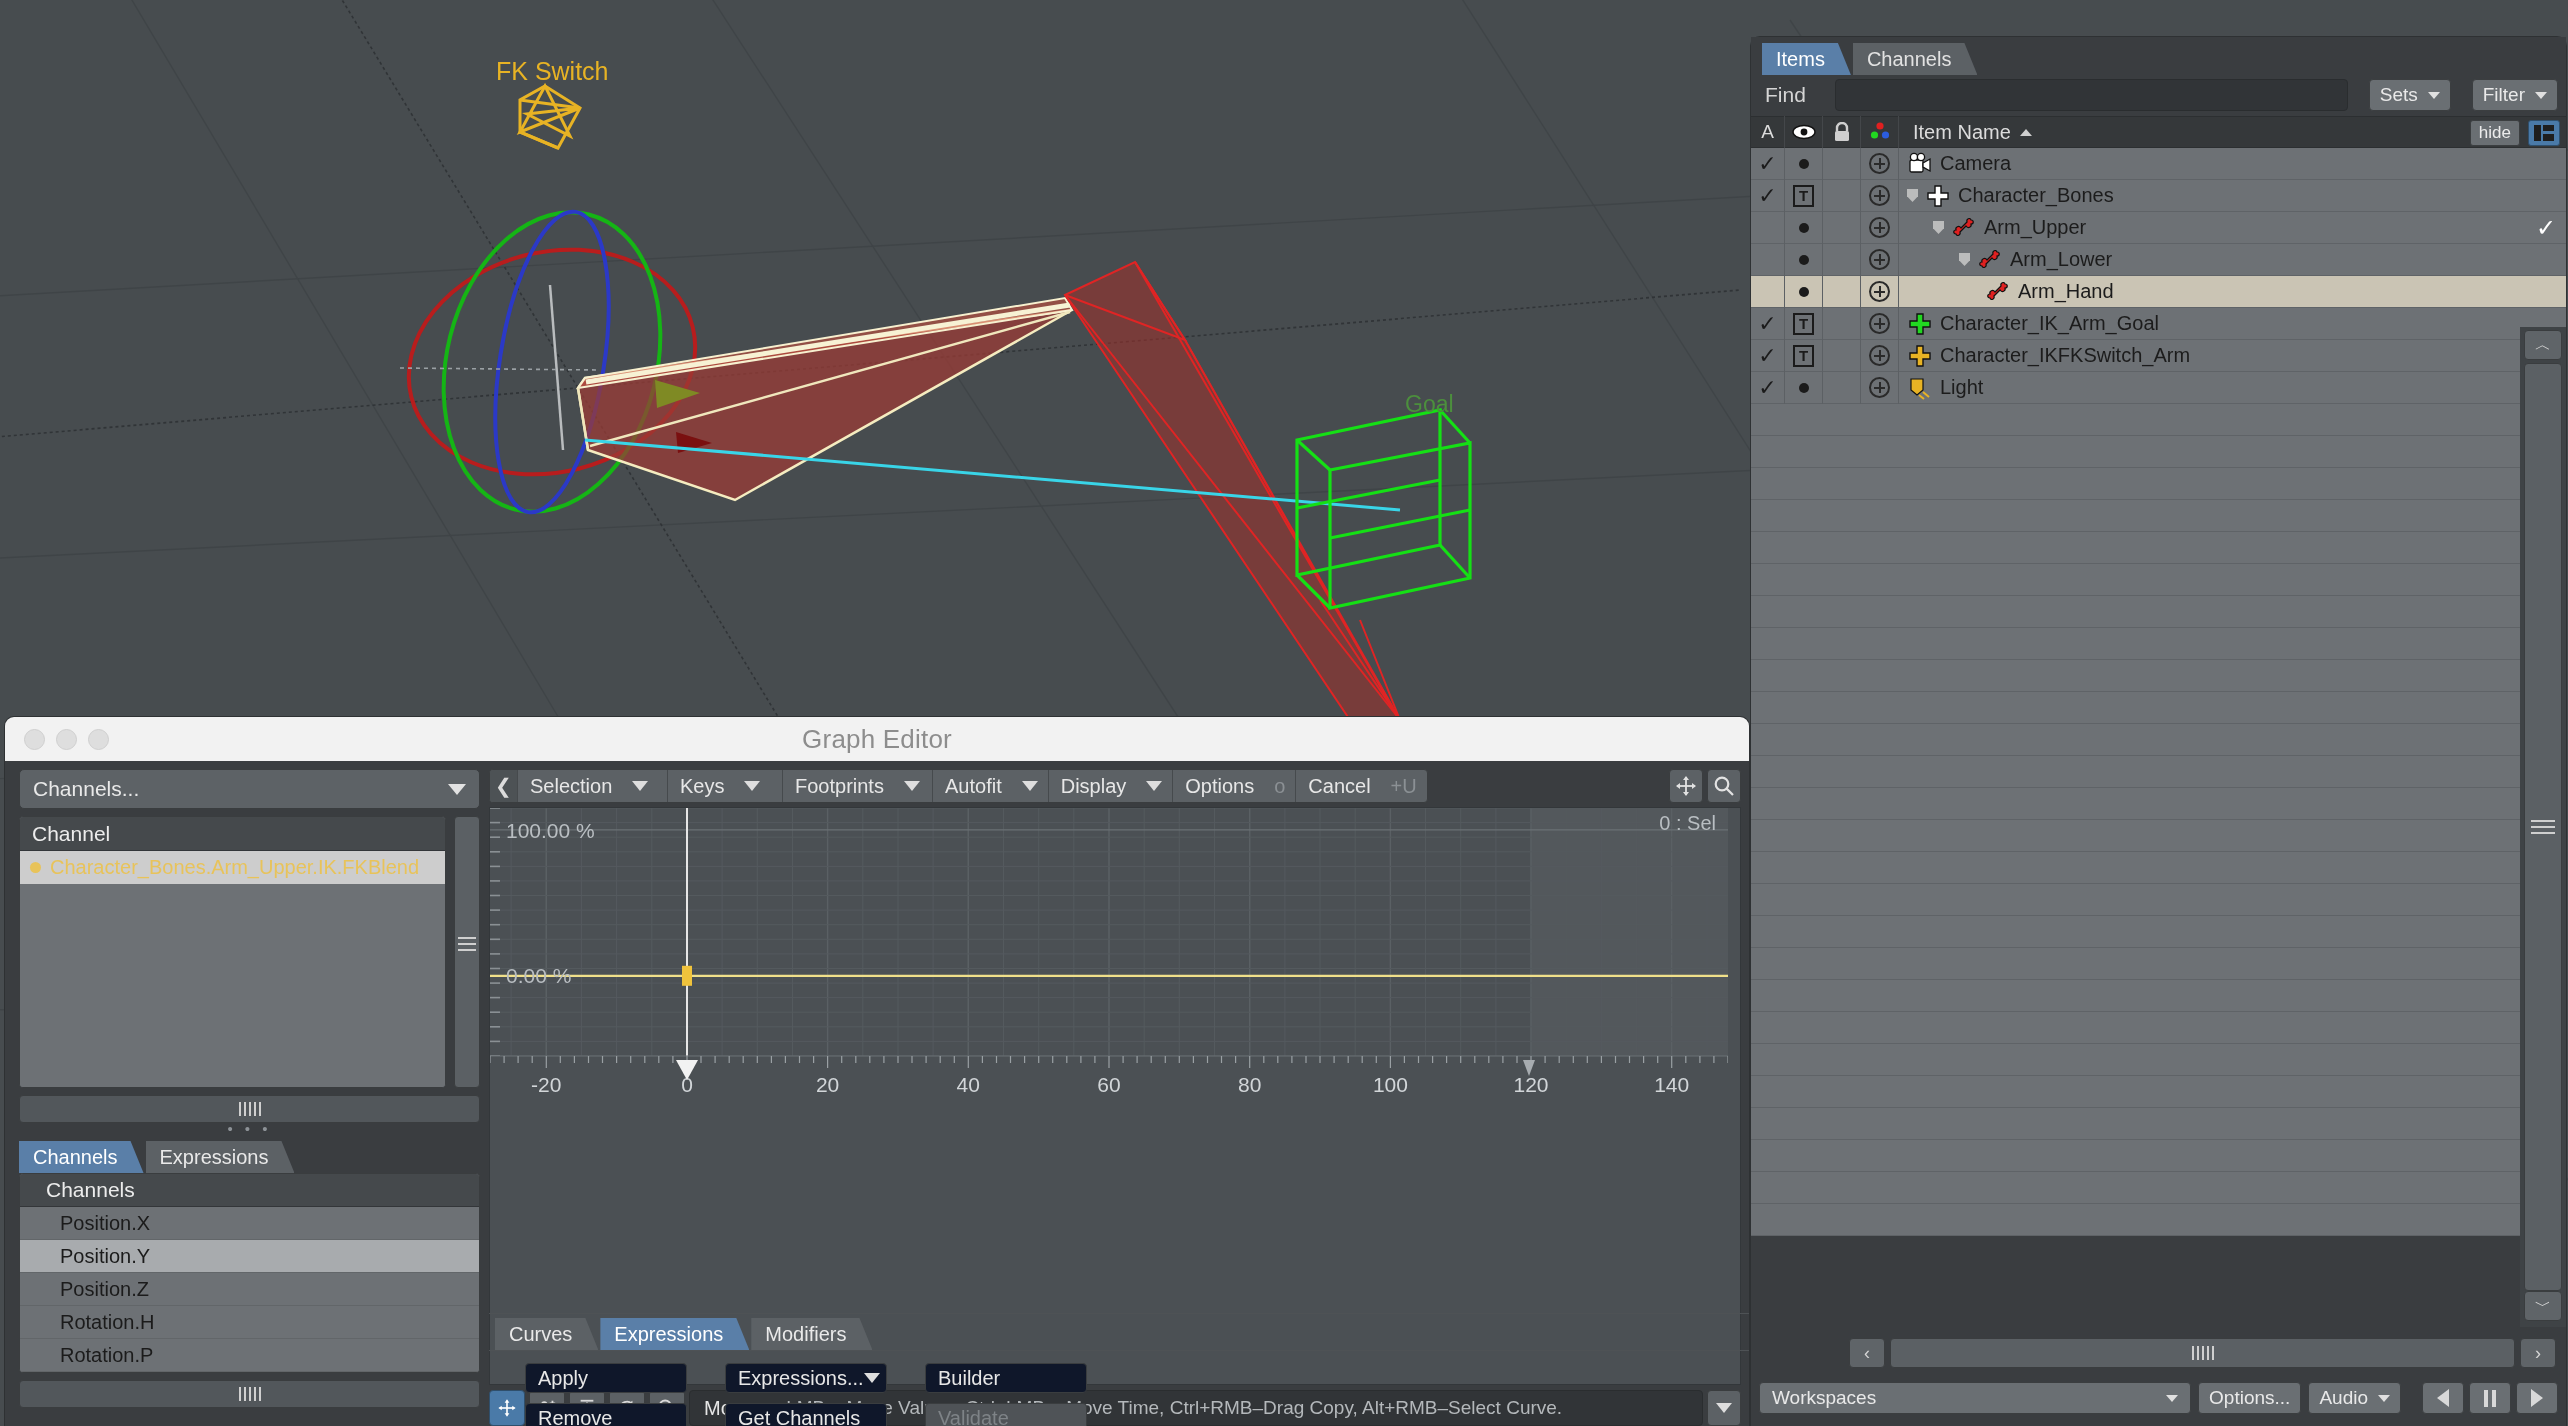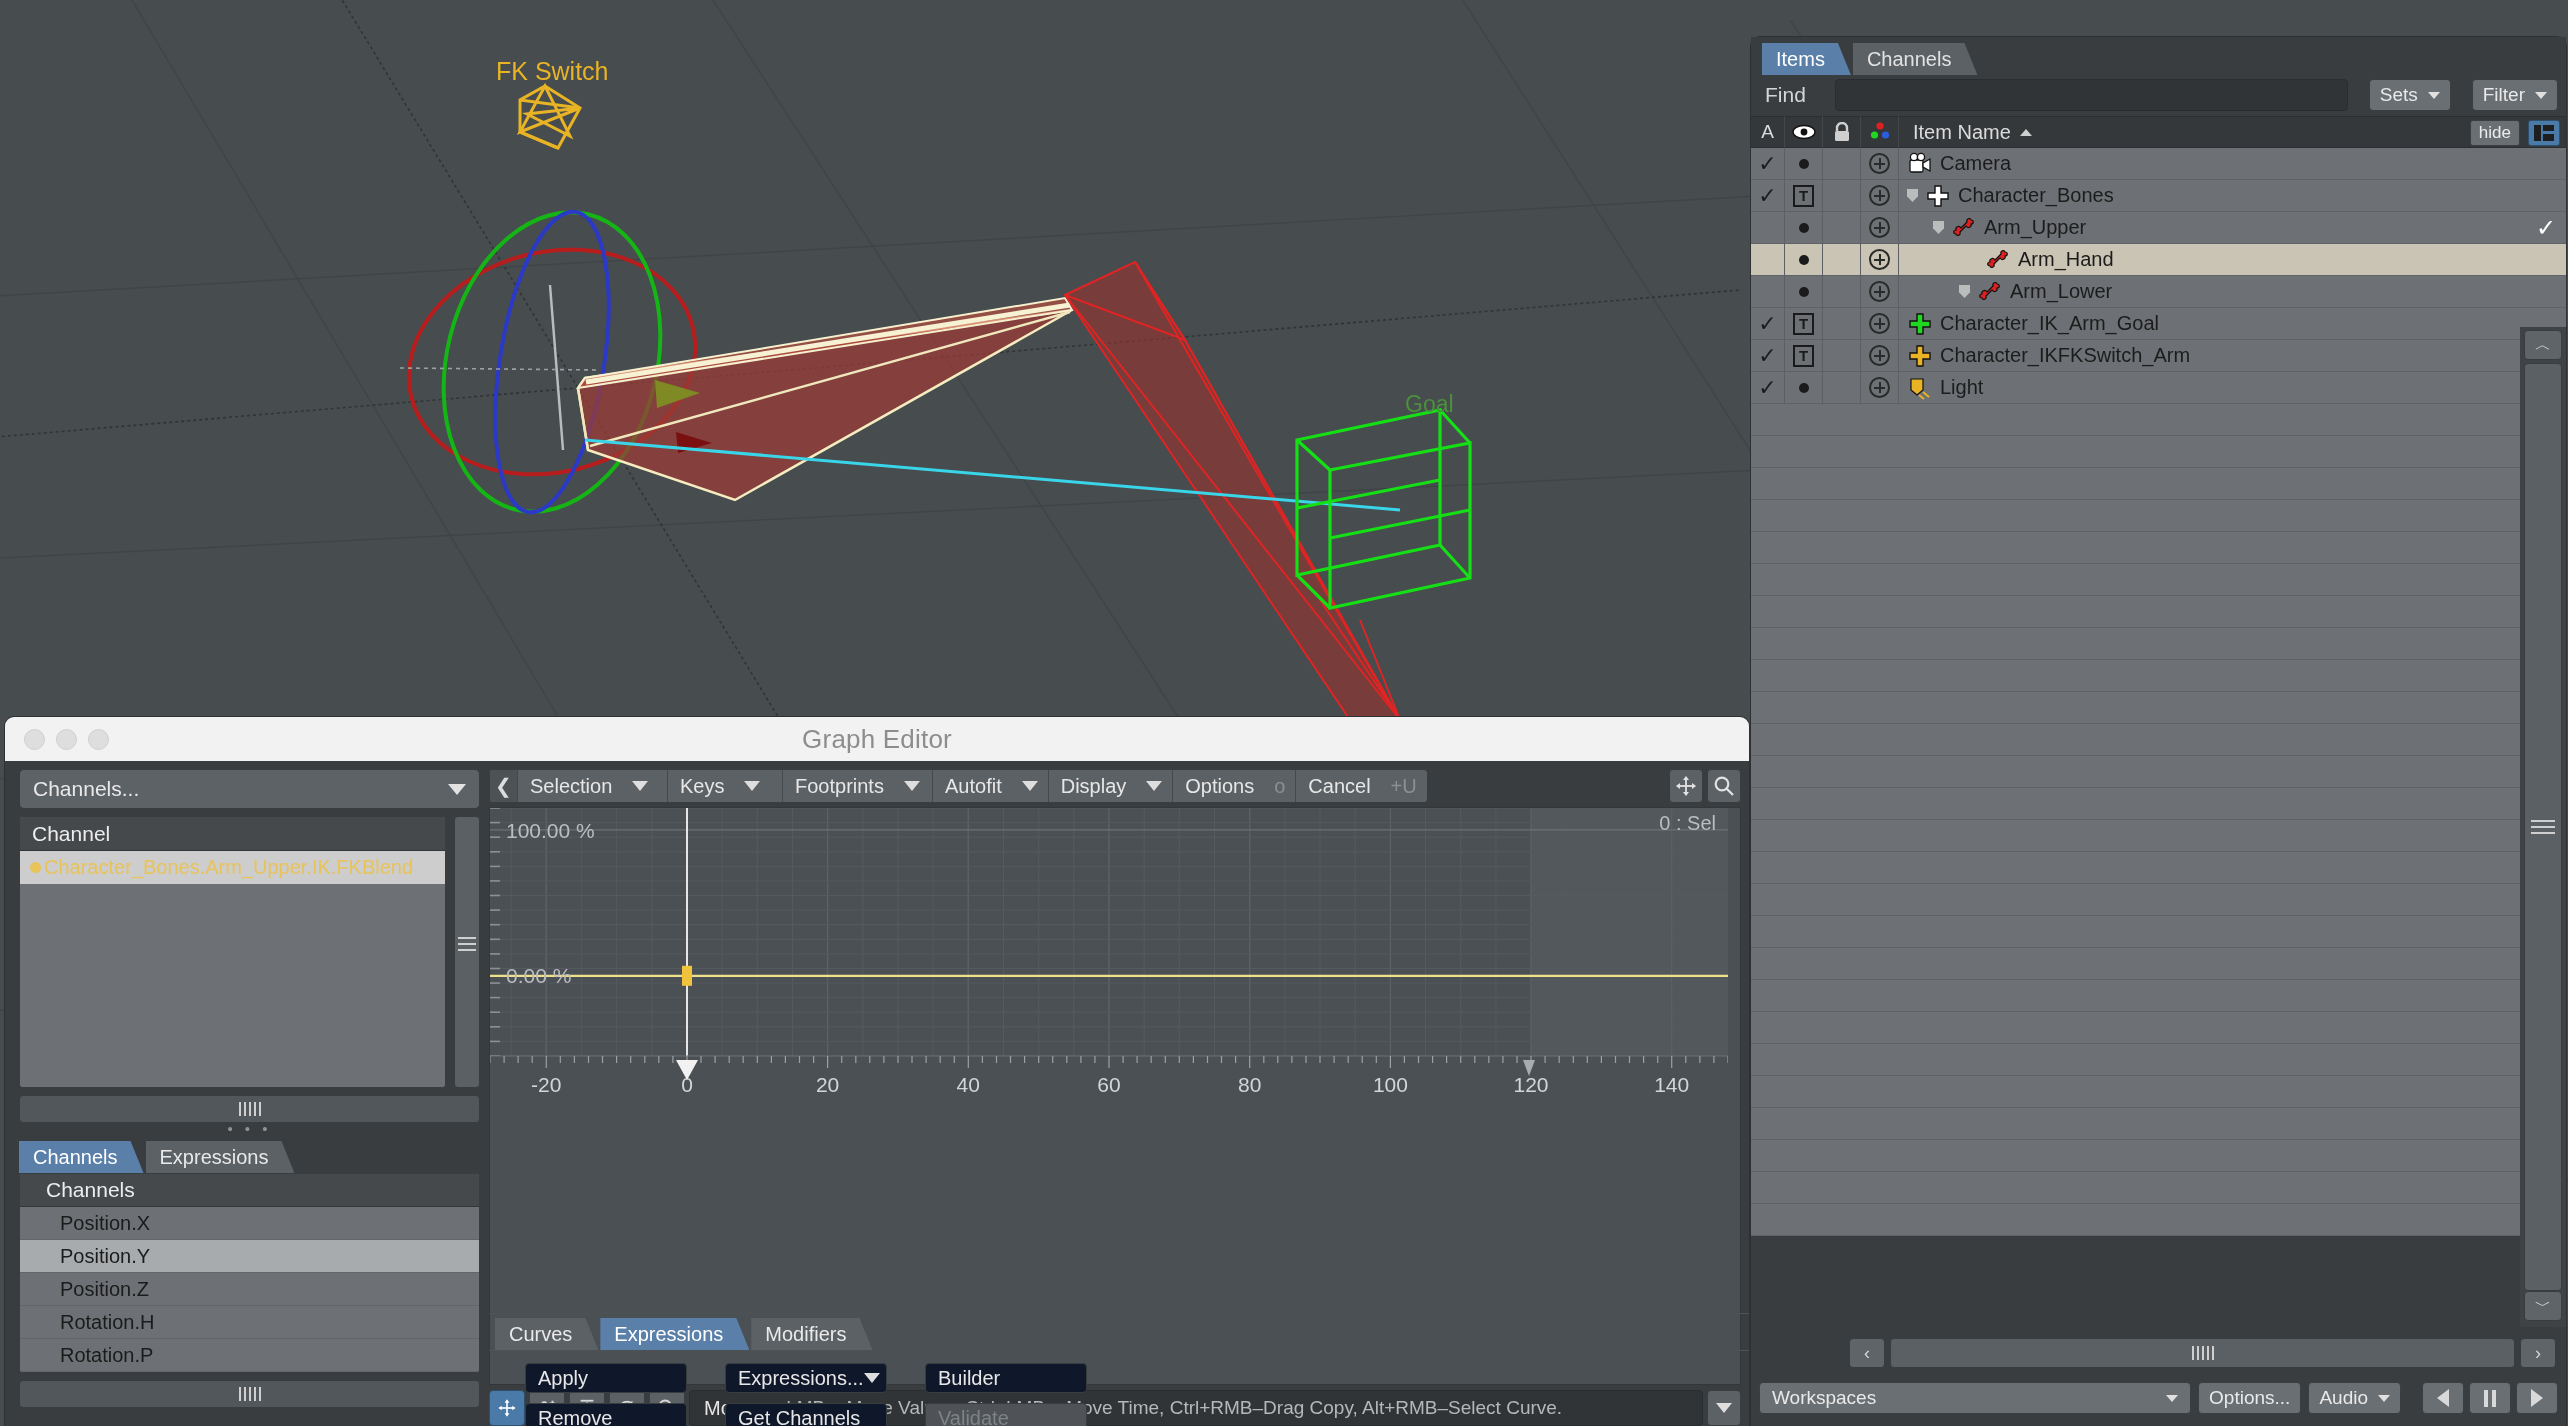--- a/index.html
+++ b/index.html
@@ -116,21 +116,21 @@
   .ge-left{width:484px; padding:8px 9px 0 14px; display:flex; flex-direction:column;}
   .sel-box{
     height:40px;background:#5d6266;border:1px solid #3a3d3f;border-radius:5px;
     display:flex;align-items:center;justify-content:space-between;padding:0 13px;
     font-size:21px;color:#e9e9e9;
   }
   .chv{width:0;height:0;border-left:9px solid transparent;border-right:9px solid transparent;border-top:11px solid #e2e2e2;}
   .chan-wrap{display:flex;gap:8px;margin-top:7px;}
   .chan-list{flex:1;background:#6d7175;border:1px solid #3a3d3f;border-radius:4px;height:272px;overflow:hidden;}
   .chan-hdr{height:34px;background:#45494c;display:flex;align-items:center;padding-left:12px;font-size:21px;color:#ececec;border-bottom:1px solid #333639;}
-  .chan-item{height:33px;display:flex;align-items:center;gap:3px;padding-left:10px;font-size:20px;background:#cdcdcd;color:#e8c35a;}
+  .chan-item{height:33px;display:flex;align-items:center;gap:9px;padding-left:10px;font-size:20px;background:#cdcdcd;color:#e8c35a;}
   .chan-item .cdot{width:11px;height:11px;border-radius:50%;background:#e8c35a;}
   .mini-scroll{width:26px;background:#5b6064;border:1px solid #3a3d3f;border-radius:4px;height:272px;position:relative;}
   .mini-grip{position:absolute;top:47%;left:50%;transform:translate(-50%,-50%);width:18px;}
   .mini-grip div{height:2px;background:#cfcfcf;margin:4px 0;}
   .hbar{height:28px;background:#52575b;border:1px solid #3a3d3f;border-radius:4px;margin-top:7px;display:flex;align-items:center;justify-content:center;}
   .dots3{text-align:center;color:#8d9297;font-size:15px;letter-spacing:4px;line-height:12px;height:16px;}
 
   .tabrow2{display:flex;margin-top:2px;}
   .tab2{position:relative;height:32px;padding:0 26px 0 14px;display:flex;align-items:center;
     font-size:20px;color:#e9e9e9;background:#5c6165;margin-right:2px;
@@ -356,51 +356,51 @@
           </div>
           <div class="nm" style="padding-left: 34px;">
             <span class="disc"></span>
             <svg width="26" height="24" viewBox="0 0 26 24">
               <path d="M5 18 C2 18 2 14 5 14 C4 11 8 9 10 12 L16 6 C15 3 19 1 20 4 C23 4 23 8 20 8 C21 11 17 13 15 10 L9 16 C10 19 6 21 5 18 Z" fill="#e02020" stroke="#111" stroke-width="1.2"></path>
             </svg>
             <span>Arm_Upper</span>
           </div>
           <span class="rowcheck">✓</span>
         </div>
-        <div class="irow sel">
-          <div class="cell a"></div>
-          <div class="cell eye">
-            <span class="bullet"></span>
-          </div>
-          <div class="cell lock"></div>
-          <div class="cell col">
-            <span class="plus-circ"></span>
-          </div>
-          <div class="nm" style="padding-left: 86px;">
-            <svg width="26" height="24" viewBox="0 0 26 24">
-              <path d="M5 18 C2 18 2 14 5 14 C4 11 8 9 10 12 L16 6 C15 3 19 1 20 4 C23 4 23 8 20 8 C21 11 17 13 15 10 L9 16 C10 19 6 21 5 18 Z" fill="#e02020" stroke="#111" stroke-width="1.2"></path>
-            </svg>
-            <span>Arm_Hand</span>
-          </div>
-        </div>
         <div class="irow">
           <div class="cell a"></div>
           <div class="cell eye">
             <span class="bullet"></span>
           </div>
           <div class="cell lock"></div>
           <div class="cell col">
             <span class="plus-circ"></span>
           </div>
           <div class="nm" style="padding-left: 60px;">
             <span class="disc"></span>
             <svg width="26" height="24" viewBox="0 0 26 24">
               <path d="M5 18 C2 18 2 14 5 14 C4 11 8 9 10 12 L16 6 C15 3 19 1 20 4 C23 4 23 8 20 8 C21 11 17 13 15 10 L9 16 C10 19 6 21 5 18 Z" fill="#e02020" stroke="#111" stroke-width="1.2"></path>
             </svg>
             <span>Arm_Lower</span>
+          </div>
+        </div>
+        <div class="irow sel">
+          <div class="cell a"></div>
+          <div class="cell eye">
+            <span class="bullet"></span>
+          </div>
+          <div class="cell lock"></div>
+          <div class="cell col">
+            <span class="plus-circ"></span>
+          </div>
+          <div class="nm" style="padding-left: 86px;">
+            <svg width="26" height="24" viewBox="0 0 26 24">
+              <path d="M5 18 C2 18 2 14 5 14 C4 11 8 9 10 12 L16 6 C15 3 19 1 20 4 C23 4 23 8 20 8 C21 11 17 13 15 10 L9 16 C10 19 6 21 5 18 Z" fill="#e02020" stroke="#111" stroke-width="1.2"></path>
+            </svg>
+            <span>Arm_Hand</span>
           </div>
         </div>
         <div class="irow">
           <div class="cell a">
             <span class="check">✓</span>
           </div>
           <div class="cell eye">
             <span class="tbox">T</span>
           </div>
           <div class="cell lock"></div>

